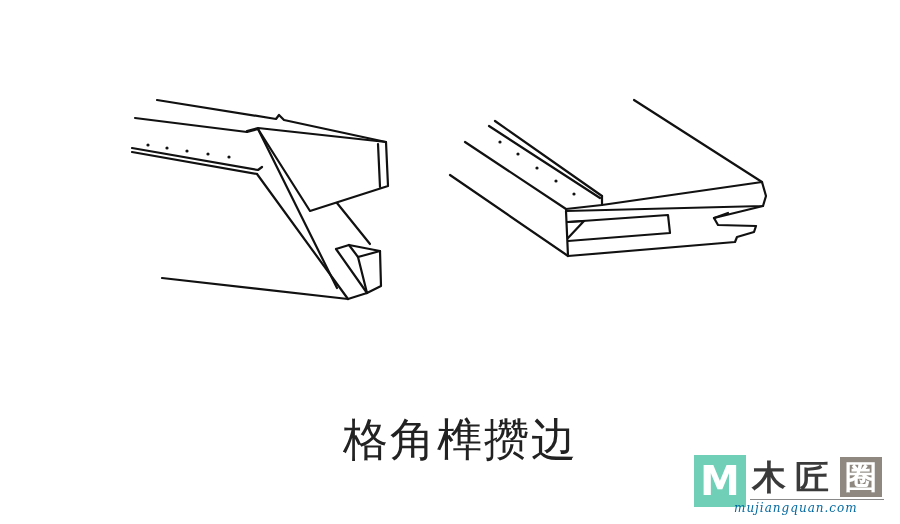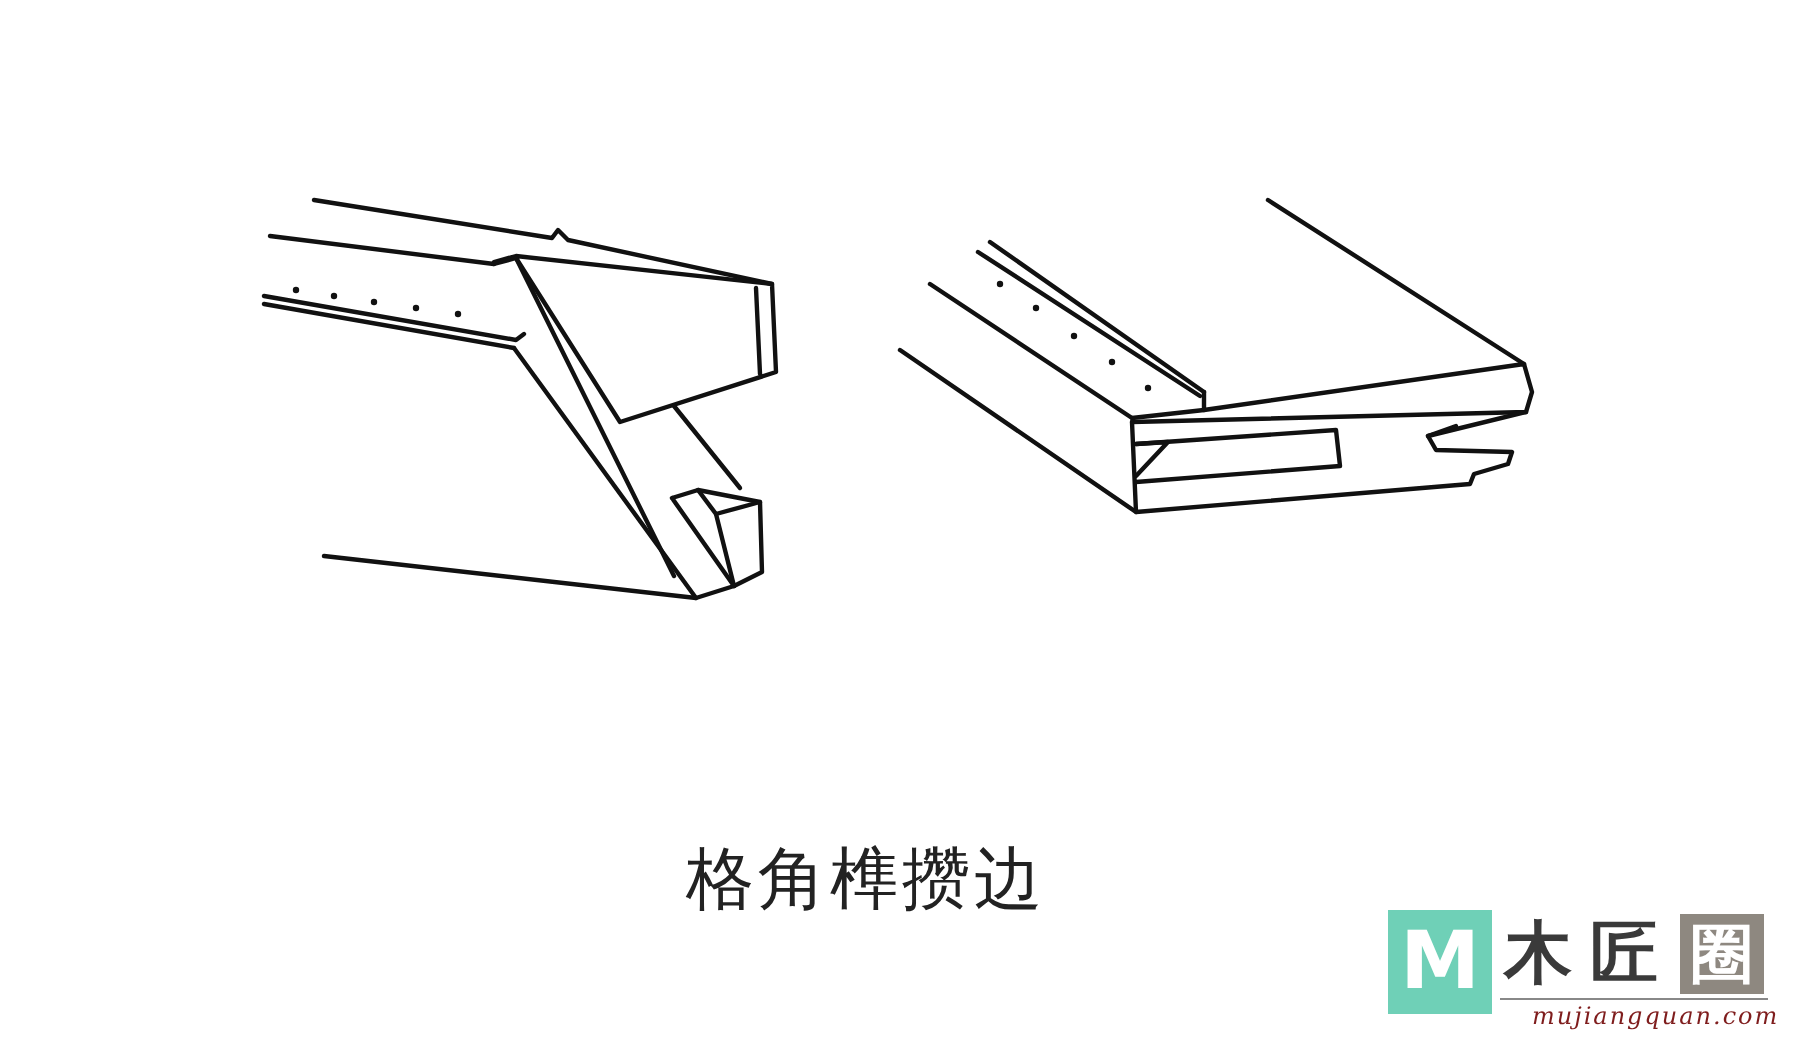--- a/index.html
+++ b/index.html
@@ -1,26 +1,26 @@
 <!DOCTYPE html>
 <html><head>
 <meta charset="utf-8">
 <style>
   html, body { margin: 0; padding: 0; }
   body { width: 900px; height: 524px; background: #ffffff; position: relative; overflow: hidden; font-family: "DejaVu Sans", sans-serif; }
   .drawing { position: absolute; left: 0; top: 0; width: 900px; height: 524px; }
   .drawing svg { width: 900px; height: 524px; display: block; }
-  .caption { position: absolute; left: 343px; top: 420px; font-size: 34px; color: #222; letter-spacing: 2px; line-height: 40px; font-family: "DejaVu Sans", sans-serif; }
+  .caption { position: absolute; left: 343px; top: 420px; font-size: 45px; color: #222; letter-spacing: 2px; line-height: 40px; font-family: "DejaVu Sans", sans-serif; }
   .logo { position: absolute; left: 694px; top: 455px; width: 200px; height: 62px; }
   .logo-m { position: absolute; left: 0; top: 0; width: 52px; height: 52px; background: #6fd0b7; color: #fff; font-weight: bold; font-size: 40px; line-height: 52px; text-align: center; font-family: "DejaVu Sans", sans-serif; }
   .logo-c1, .logo-c2 { position: absolute; top: 2px; font-size: 34px; color: #3a3a3a; font-weight: bold; line-height: 40px; font-family: "DejaVu Sans", sans-serif; }
   .logo-c1 { left: 58px; }
   .logo-c2 { left: 101px; }
   .logo-c3 { position: absolute; left: 146px; top: 2px; width: 42px; height: 40px; background: #8e8880; color: #fff; font-size: 32px; font-weight: bold; line-height: 40px; text-align: center; font-family: "DejaVu Sans", sans-serif; }
-  .logo-domain { position: absolute; left: 72px; top: 46px; font-size: 12px; color: #7f1d1d; font-style: italic; letter-spacing: 1px; font-family: "DejaVu Serif", serif; }
+  .logo-domain { position: absolute; left: 40px; top: 46px; font-size: 12px; color: #0369a1; font-style: italic; letter-spacing: 1px; font-family: "DejaVu Serif", serif; }
   .logo-rule { position: absolute; left: 56px; top: 44px; width: 134px; height: 1px; background: #888; }
 </style>
 </head>
 <body>
 
 <div class="drawing">
   <svg viewBox="0 0 900 524" xmlns="http://www.w3.org/2000/svg" fill="none" stroke="#111" stroke-width="2.2" stroke-linejoin="round" stroke-linecap="round">
 
     <g>
       <path d="M157,100 L276,119 L279,115 L284,120 L386,142"></path>

